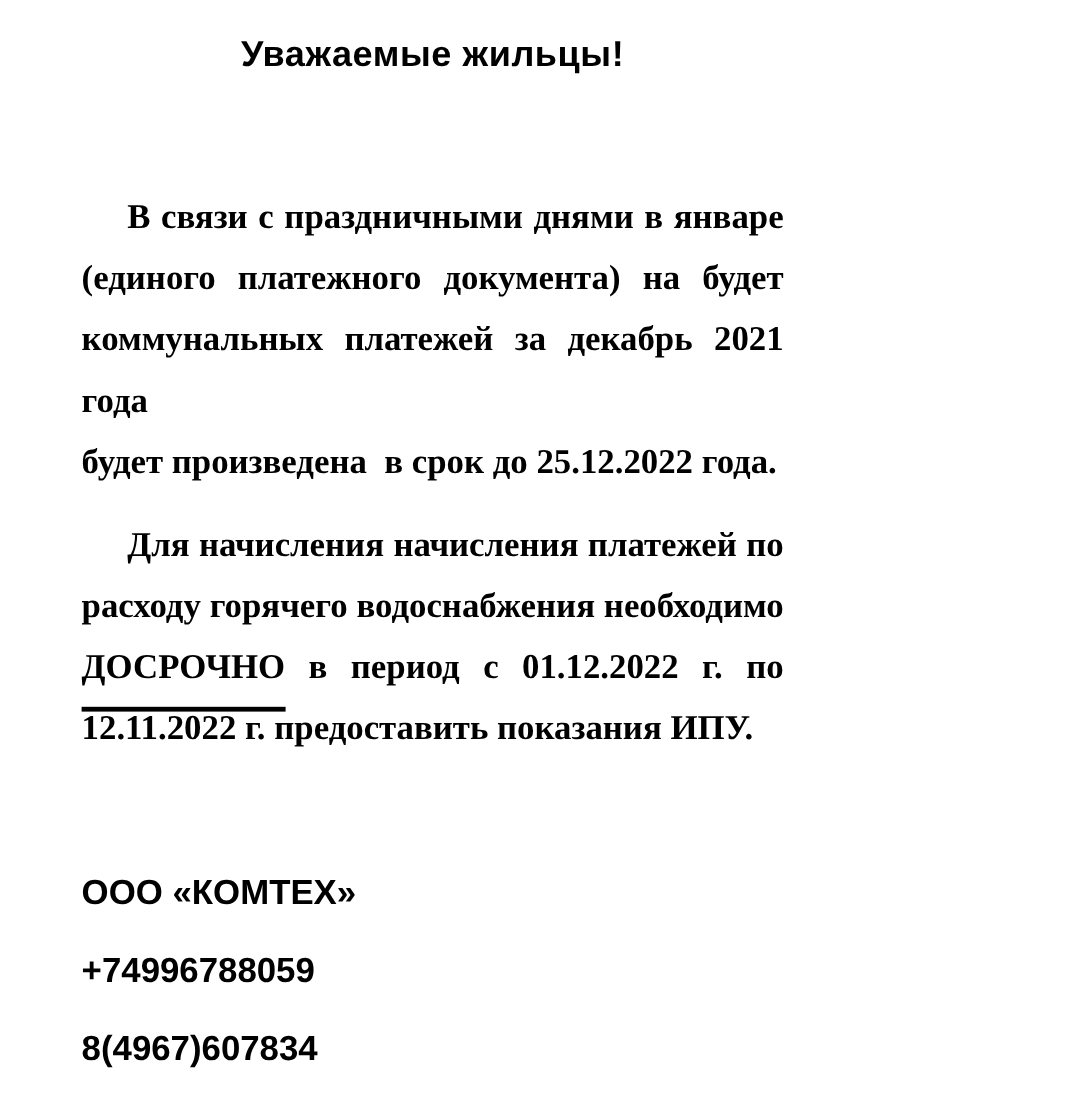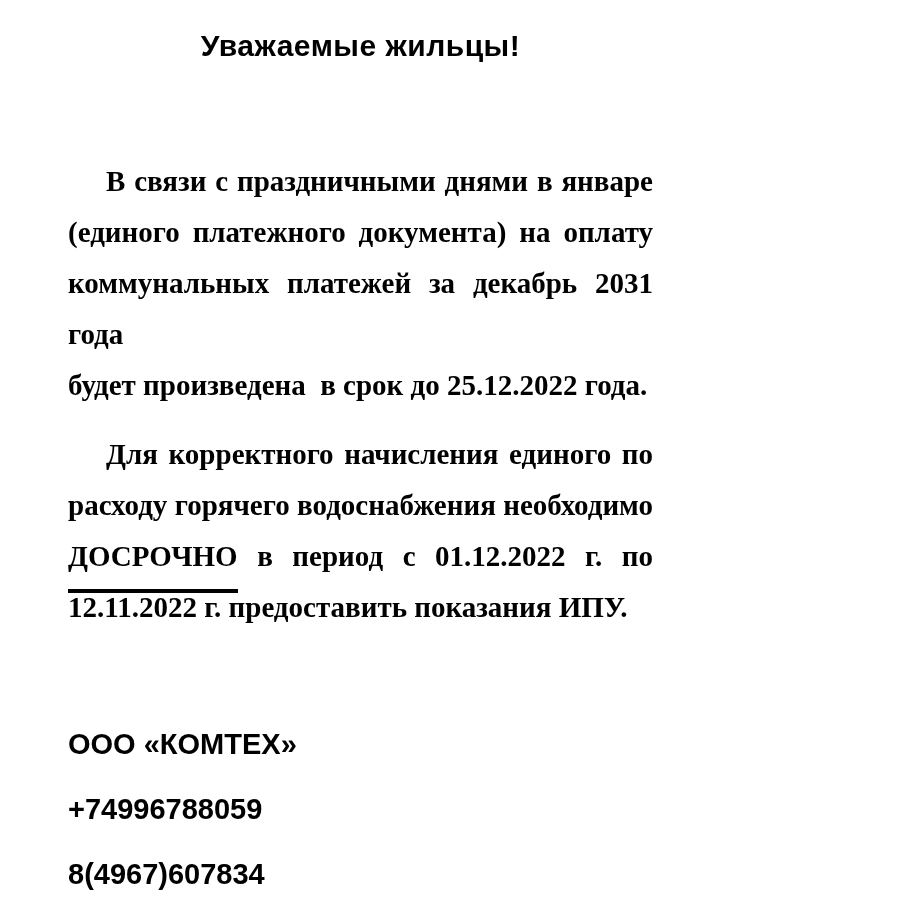--- a/index.html
+++ b/index.html
@@ -66,27 +66,27 @@
 </style>
 </head>
 <body>
 
 <div class="doc">
 
   <h1 class="title">Уважаемые жильцы!</h1>
 
   <div class="para para-first">
     <div class="line justify indent">В связи с праздничными днями в январе</div>
-    <div class="line justify">(единого платежного документа) на оплату</div>
-    <div class="line justify">коммунальных платежей за декабрь 2031 года</div>
+    <div class="line justify">(единого платежного документа) на будет</div>
+    <div class="line justify">коммунальных платежей за декабрь 2021 года</div>
     <div class="line">будет произведена&nbsp; в срок до 25.12.2022 года.</div>
   </div>
 
   <div class="para">
-    <div class="line justify indent">Для корректного начисления единого по</div>
+    <div class="line justify indent">Для начисления начисления платежей по</div>
     <div class="line justify">расходу горячего водоснабжения необходимо</div>
     <div class="line justify">
       <span class="underlined">ДОСРОЧНО</span>
       <span>в период с 01.12.2022 г. по</span>
     </div>
     <div class="line">12.11.2022 г. предоставить показания ИПУ.</div>
   </div>
 
   <div class="contacts">
     <div class="contact-line">ООО «КОМТЕХ»</div>

